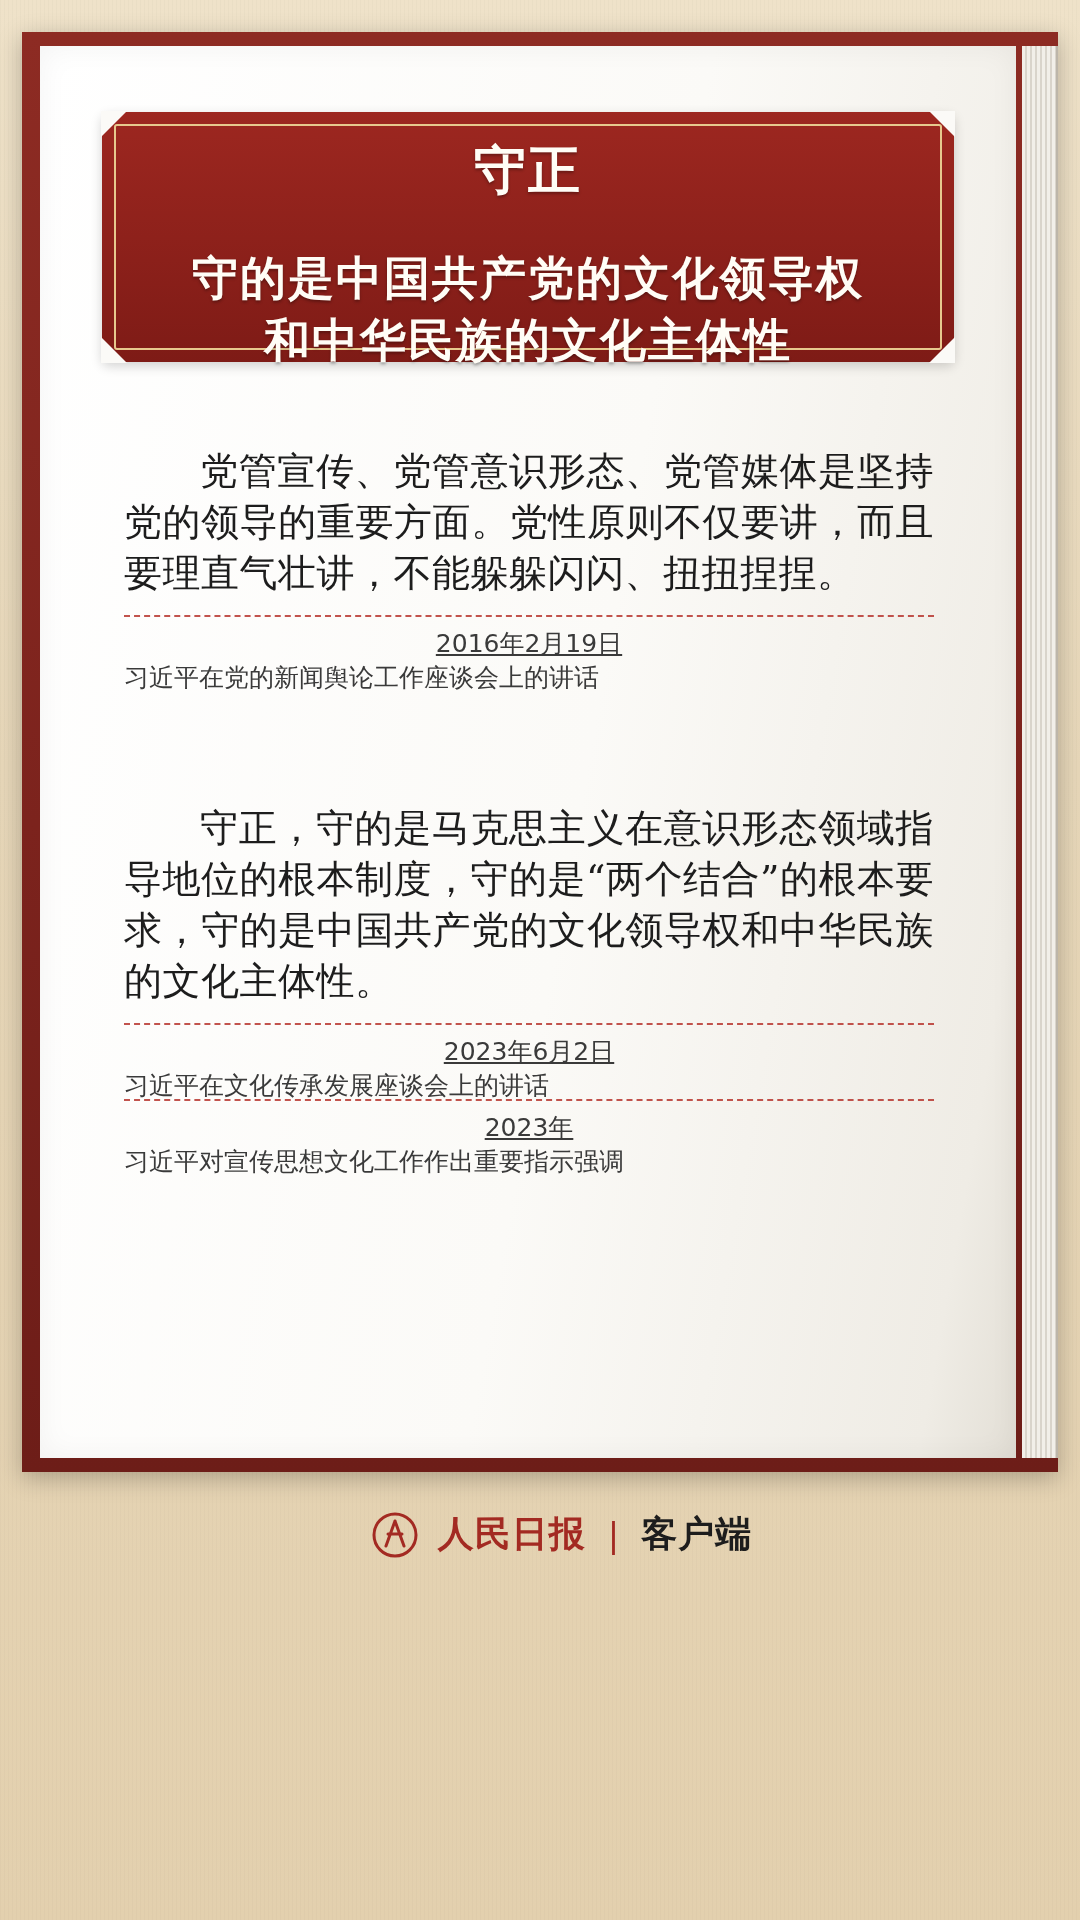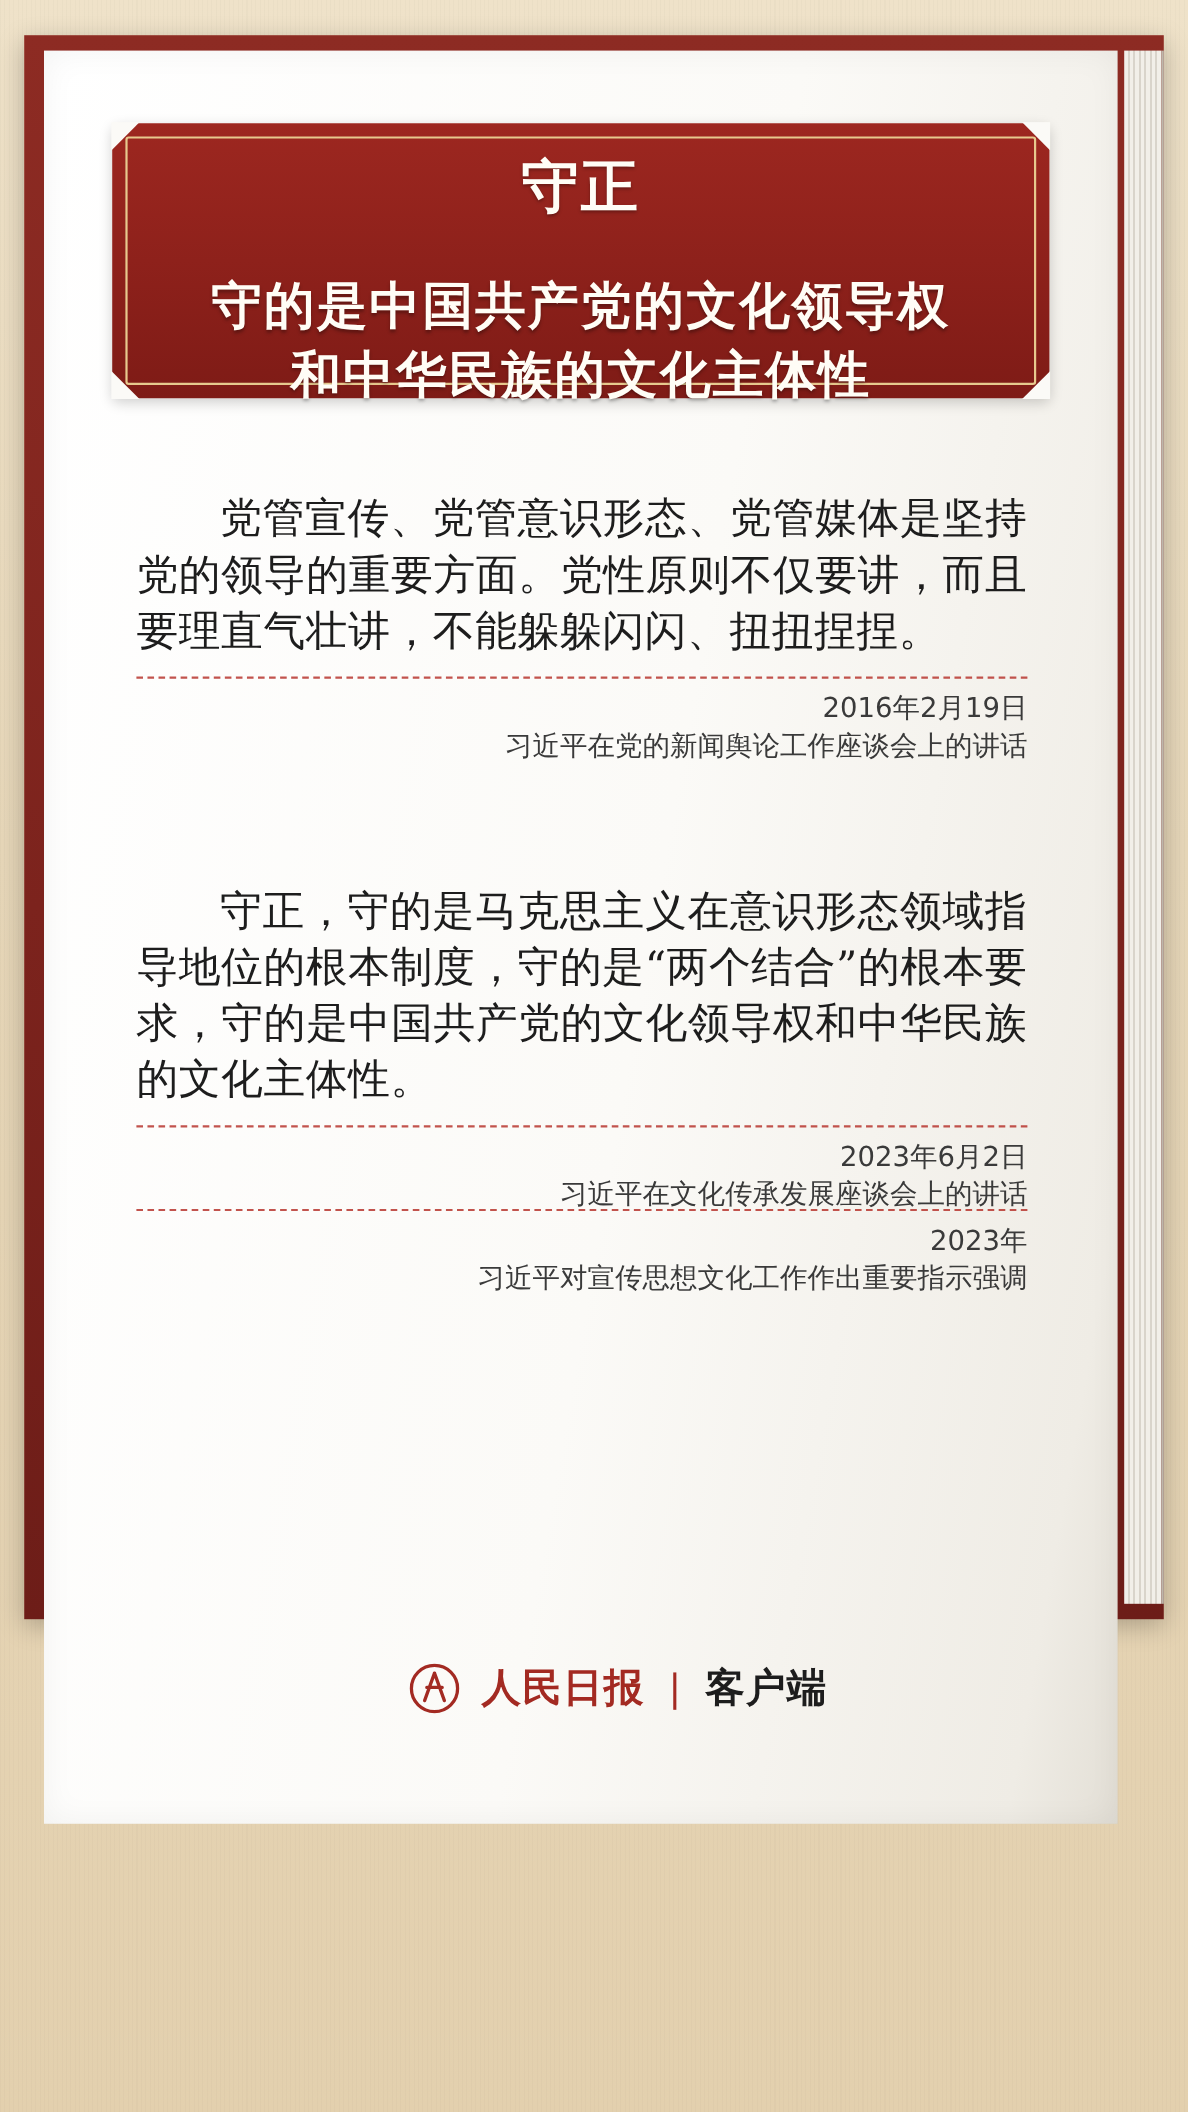--- a/index.html
+++ b/index.html
@@ -47,21 +47,21 @@
         #d9d4cb 3px, #d9d4cb 5px);
     border-right: 2px solid #bdb6aa;
   }
 
   
   #page {
     position: absolute;
     left: 40px;
     top: 46px;
     width: 976px;
-    height: 1612px;
+    height: 1412px;
     background: linear-gradient(100deg, #ffffff 0%, #fbfaf7 55%, #efece5 92%, #e3dfd6 100%);
     box-shadow: inset 0 0 30px rgba(0,0,0,0.05);
     overflow: hidden;
   }
 
   
   #title-plaque {
     position: absolute;
     left: 62px;
     top: 66px;
@@ -127,29 +127,30 @@
 
   .quote-divider {
     margin-top: 16px;
     height: 0;
     border-top: 2px dashed #b8362f;
     opacity: 0.85;
   }
 
   .quote-date {
     margin-top: 10px;
-    text-align: right;
+    text-align: center;
     font-family: "DejaVu Sans", sans-serif;
     font-size: 25px;
     line-height: 34px;
     color: #3a3a3a;
+    text-decoration: underline;
   }
   .quote-source {
-    text-align: right;
-    font-family: Liberation Sans, sans-serif;
+    text-align: left;
+    font-family: Liberation Serif, serif;
     font-size: 25px;
     line-height: 34px;
     color: #3a3a3a;
   }
 
   
   #footer {
     position: absolute;
     left: 0;
     right: 0;

